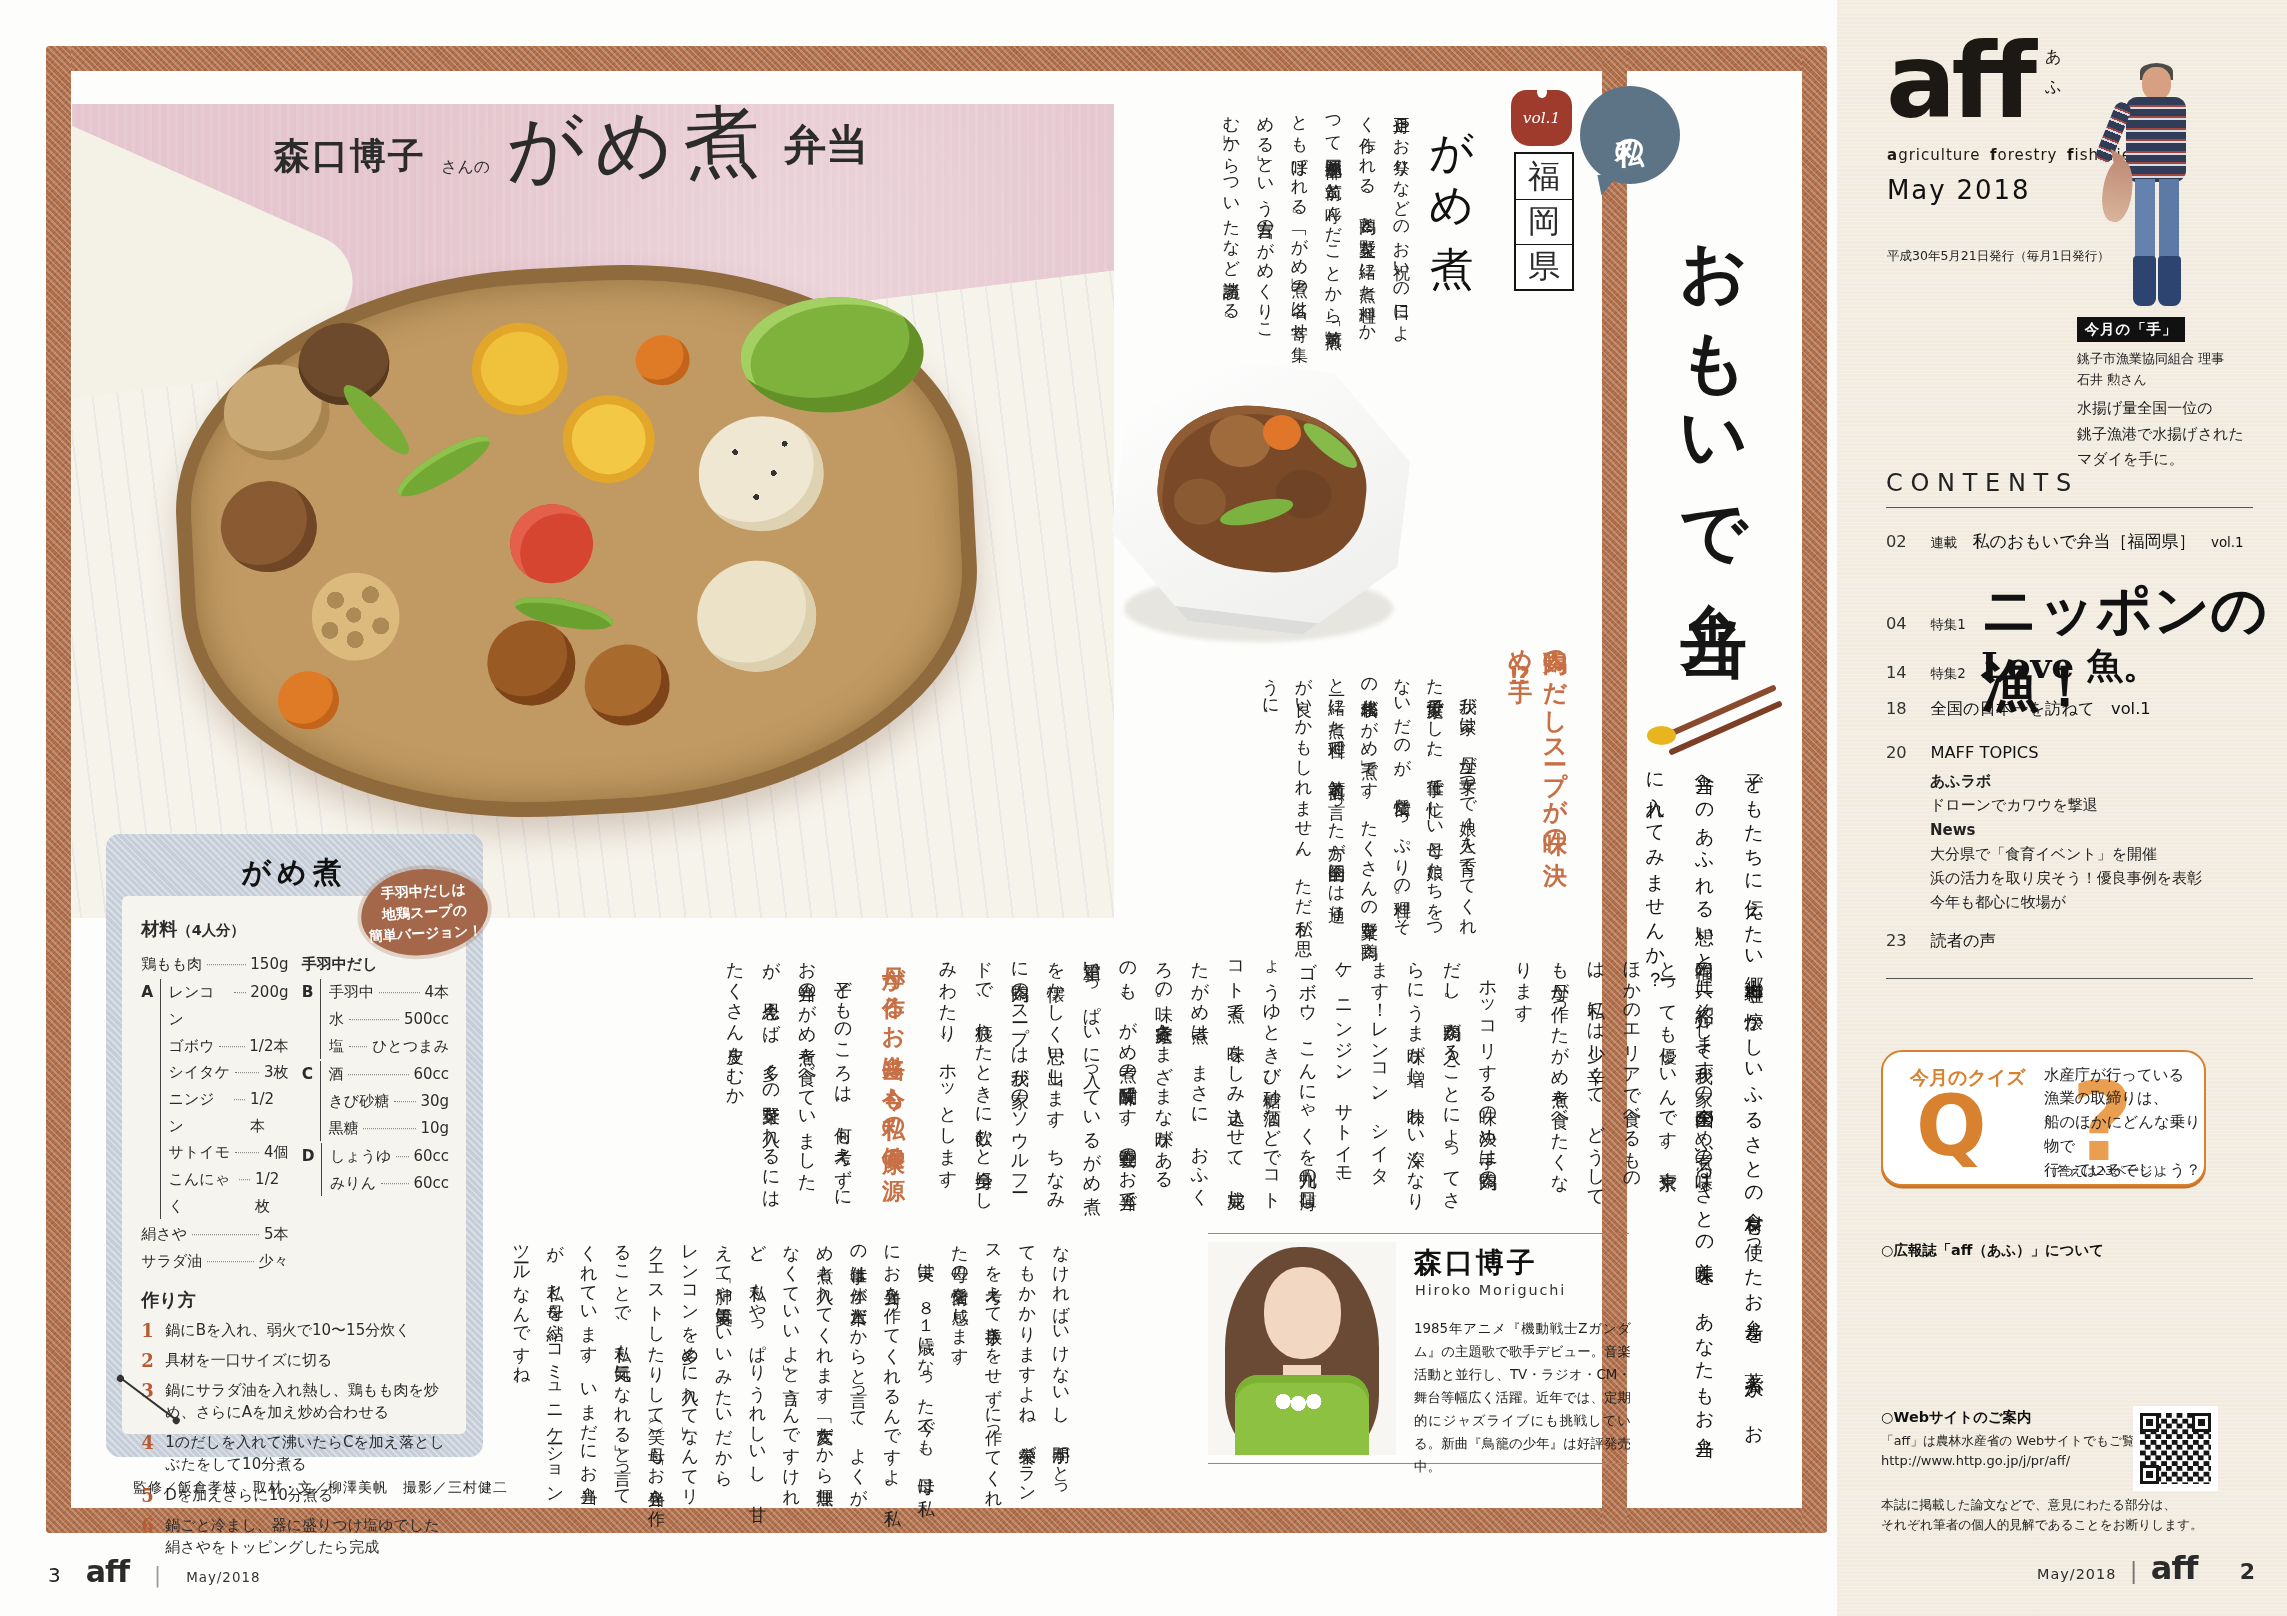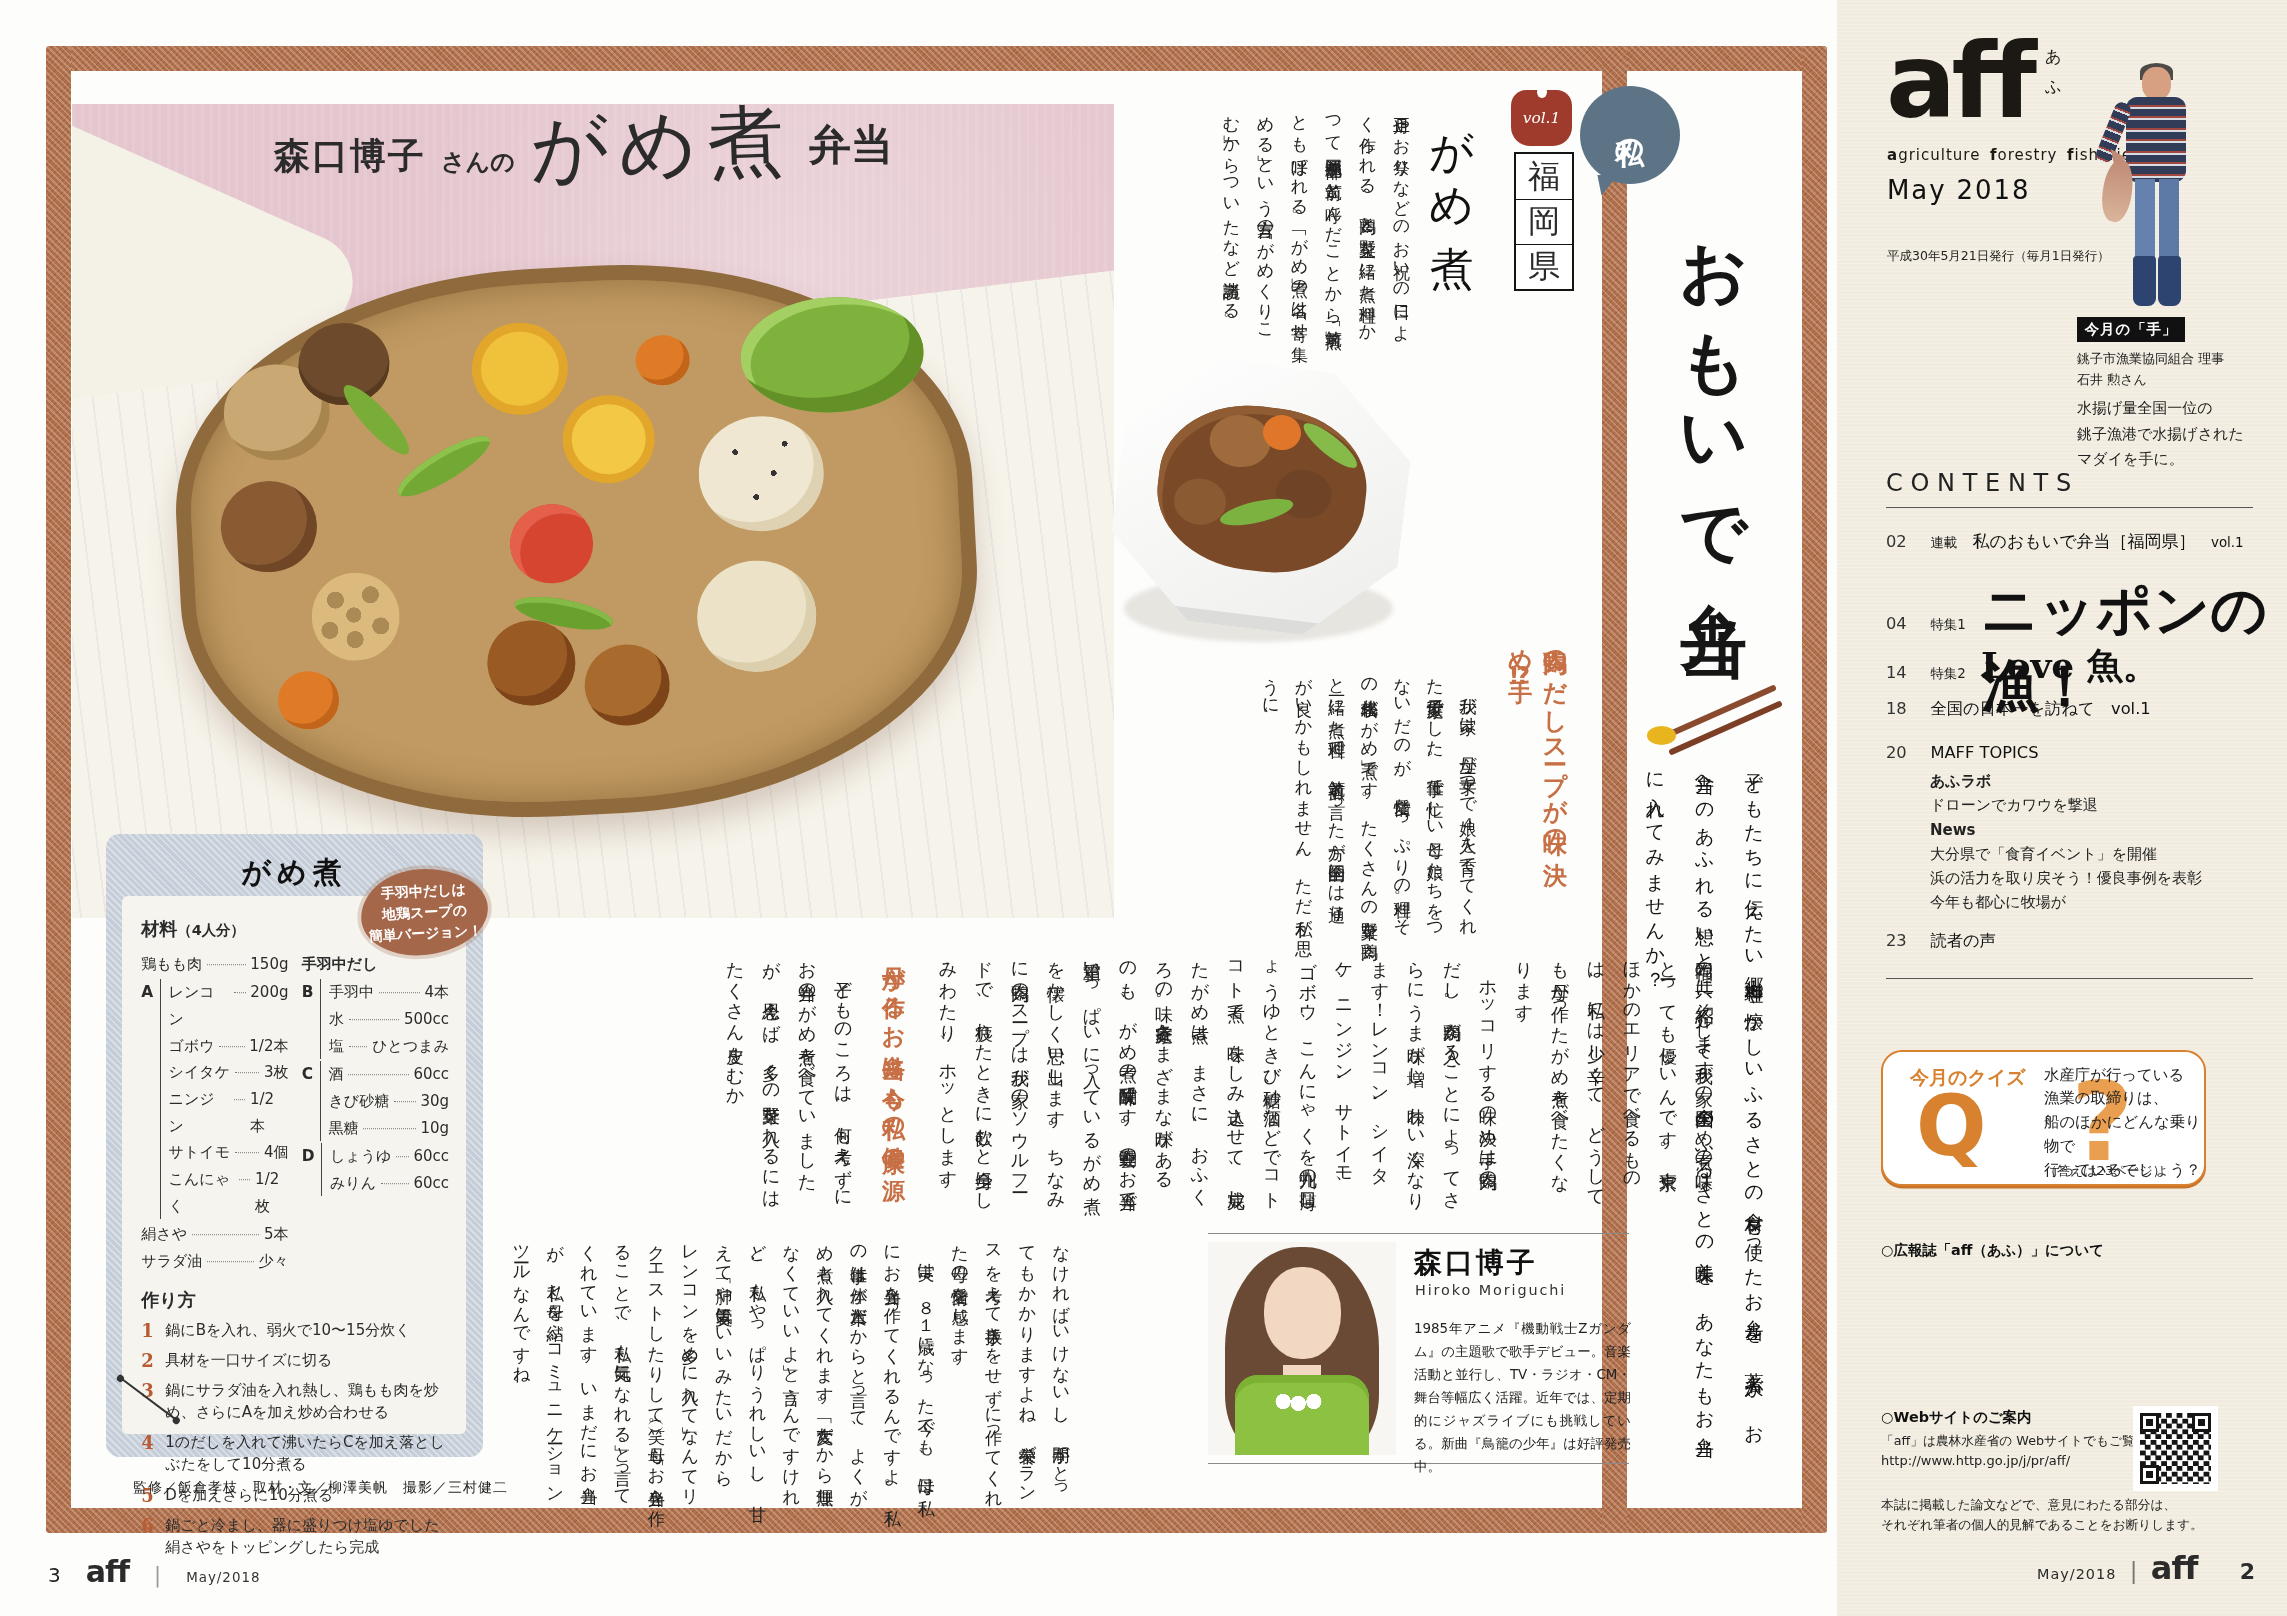--- a/index.html
+++ b/index.html
@@ -33,21 +33,21 @@
   .f-egg2{left:375px;top:115px;width:92px;height:88px;background:#f3c845;border:9.6px solid #e2a62a;border-radius:42%}
   .f-tomato{left:317px;top:221px;width:83px;height:79px;background:#d64530;box-shadow:inset 9.6px 9.6px 0 #e4604a}
   .f-kara1{left:288px;top:336px;width:88px;height:85px;background:#9a5a24;box-shadow:inset -7.7px -9.6px 0 #7c4418;border-radius:46%}
   .f-kara2{left:384px;top:365px;width:85px;height:81px;background:#a96a2e;box-shadow:inset -7.7px -9.6px 0 #7c4418;border-radius:46%}
   .f-rice1{left:509px;top:144px;width:125px;height:115px;background:#efe7d2;background-image:radial-gradient(circle 2.9px at 30% 30%,#333 97%,transparent),radial-gradient(circle 2.9px at 60% 50%,#333 97%,transparent),radial-gradient(circle 2.9px at 45% 70%,#333 97%,transparent),radial-gradient(circle 2.9px at 70% 25%,#333 97%,transparent);box-shadow:inset -9.6px -9.6px 0 #ded2b2}
   .f-rice2{left:500px;top:288px;width:119px;height:111px;background:#ece2c8;box-shadow:inset -9.6px -9.6px 0 #dbcfae}
   .f-lettuce{left:557px;top:29px;width:183px;height:115px;background:#7fb23c;border-radius:45% 55% 50% 60%;box-shadow:inset -13.4px -15.4px 0 #639127,inset 9.6px 7.7px 0 #a3cf63}
   
   #title{left:274px;top:108px;display:flex;align-items:flex-end;gap:15.4px;z-index:4}
   #title .t-author{font-family:var(--sans);font-weight:bold;font-size:36px;letter-spacing:1.9px}
-  #title .t-author-sfx{font-family:var(--sans);font-weight:bold;font-size:24px;padding-bottom:2.9px}
+  #title .t-author-sfx{font-family:var(--sans);font-weight:normal;font-size:16px;padding-bottom:2.9px}
   #title .t-dish{font-family:var(--serif);font-size:77px;line-height:.95;transform:rotate(-2deg);letter-spacing:9.6px}
   #title .t-sfx{font-family:var(--sans);font-weight:bold;font-size:42px;padding-bottom:7.7px}
   
   #dish-intro{right:868px;top:104px;height:232px;font-size:17px;line-height:2;letter-spacing:1px;color:#222}
   #dish-header{right:805px;top:99px;font-size:44px;font-family:var(--serif);letter-spacing:5.8px;color:#111}
   #apple{left:1511px;top:90px;width:61px;height:56px;background:#9e3b2c;border-radius:15.4px 15.4px 19px 19px;display:flex;align-items:center;justify-content:center;color:#fff;font-family:var(--serif);font-style:italic;font-size:15.4px}
   #apple:before{content:"";position:absolute;left:26px;top:-3.8px;width:9.6px;height:11.5px;background:#fdfdfb;border-radius:50%}
   #pref{left:1514px;top:152px;width:60px;border:2.9px solid #141414;background:#fff}
   #pref div{width:100%;height:45px;display:flex;align-items:center;justify-content:center;font-family:var(--serif);font-size:32px;border-top:1.9px solid #141414}
   #pref div:first-child{border-top:none}

